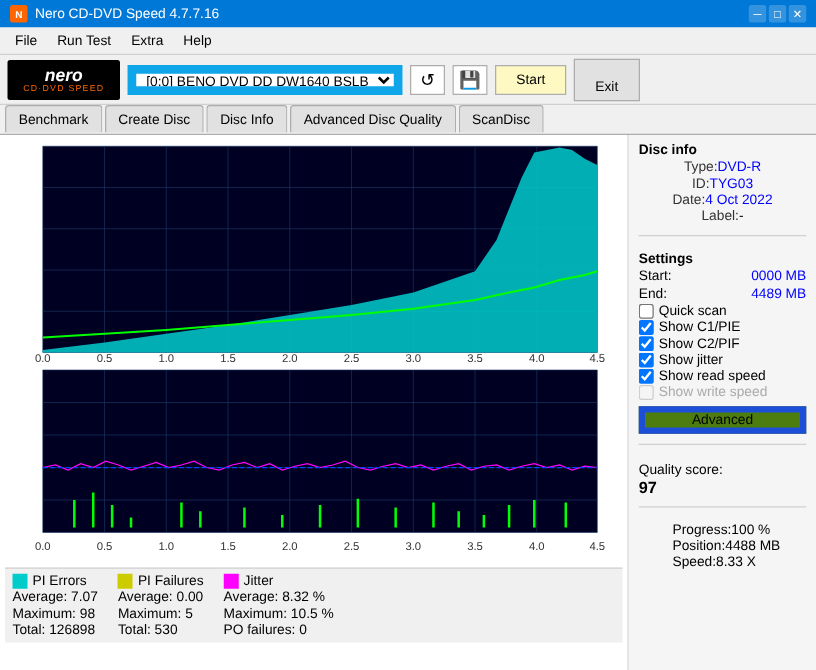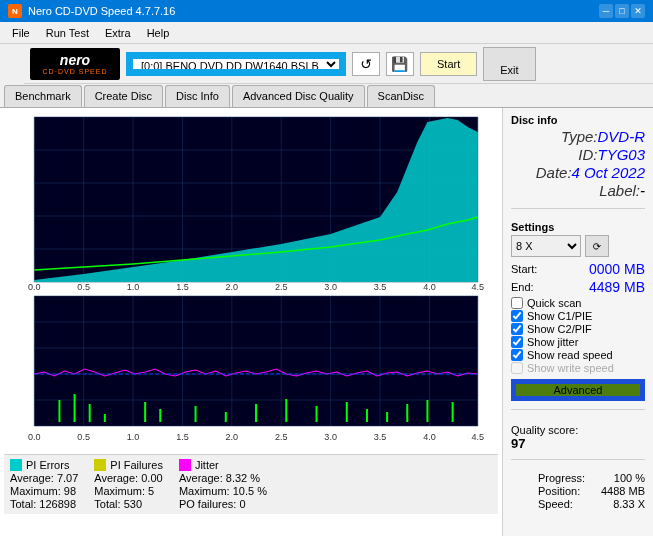--- a/index.html
+++ b/index.html
@@ -10,69 +10,69 @@
     .title-bar-left { display: flex; align-items: center; gap: 6px; }
     .title-bar-icon { width: 14px; height: 14px; background: #ff6600; border-radius: 2px; display: flex; align-items: center; justify-content: center; font-size: 8px; color: white; font-weight: bold; }
     .title-bar-controls { display: flex; gap: 2px; }
     .title-btn { width: 14px; height: 14px; background: rgba(255,255,255,0.2); border: none; color: white; font-size: 9px; cursor: pointer; display: flex; align-items: center; justify-content: center; border-radius: 2px; }
 
     
     .menu-bar { background: #f0f0f0; height: 22px; display: flex; align-items: center; padding: 0 4px; border-bottom: 1px solid #d0d0d0; }
     .menu-item { padding: 2px 8px; font-size: 11px; cursor: pointer; height: 100%; display: flex; align-items: center; }
 
     
-    .toolbar { background: #f0f0f0; height: 40px; display: flex; align-items: center; padding: 0 6px; gap: 6px; border-bottom: 1px solid #d0d0d0; margin-left: 24px; }
+    .toolbar { background: #f0f0f0; height: 40px; display: flex; align-items: center; padding: 0 6px; gap: 6px; border-bottom: 1px solid #d0d0d0; }
     .nero-logo { width: 90px; height: 32px; background: #000; display: flex; align-items: center; justify-content: center; border-radius: 2px; }
     .nero-logo-text { color: white; font-size: 14px; font-weight: bold; font-style: italic; }
     .nero-subtitle { color: #ff6600; font-size: 7px; letter-spacing: 1px; }
     .drive-selector { display: flex; align-items: center; gap: 4px; }
     .drive-combo { height: 24px; padding: 0 4px; border: 7px solid #0ea5e9; background: white; font-size: 11px; width: 220px; }
     .toolbar-icon-btn { width: 28px; height: 24px; border: 1px solid #adadad; background: white; cursor: pointer; display: flex; align-items: center; justify-content: center; font-size: 14px; }
     .btn-start { height: 24px; padding: 0 16px; background: #fef9c3; border: 1px solid #adadad; cursor: pointer; font-size: 11px; }
     .btn-exit { height: 24px; padding: 16px 16px; background: #e1e1e1; border: 1px solid #adadad; cursor: pointer; font-size: 11px; }
 
     
-    .tabs { background: #f0f0f0; height: 24px; display: flex; align-items: center; padding: 0 4px; border-bottom: 1px solid #adadad; }
+    .tabs { background: #f0f0f0; height: 24px; display: flex; align-items: flex-start; padding: 0 4px; border-bottom: 1px solid #adadad; }
     .tab { padding: 3px 10px; border: 1px solid #adadad; border-bottom: none; background: #e1e1e1; cursor: pointer; font-size: 11px; margin-right: 2px; border-radius: 3px 3px 0 0; height: 22px; display: flex; align-items: center; }
     .tab.active { background: white; border-bottom: 1px solid white; margin-bottom: -1px; z-index: 1; }
 
     
     .main-content { display: flex; background: white; height: calc(536px - 22px - 22px - 40px - 24px); }
     
     
     .chart-area { flex: 1; background: white; padding: 4px; display: flex; flex-direction: column; border-right: 1px solid #d0d0d0; }
     
     
     .sidebar { width: 150px; background: #f5f5f5; padding: 6px 8px; display: flex; flex-direction: column; gap: 4px; font-size: 11px; }
     
     .section-title { font-weight: bold; font-size: 11px; margin-bottom: 2px; }
     
-    .info-row { display: flex; justify-content: flex-end; font-size: 15px; margin-bottom: 1px; font-style: italic; }
+    .info-row { display: flex; justify-content: center; font-size: 11px; margin-bottom: 1px; }
     .info-label { color: #333; }
     .info-value { color: #0000ff; font-weight: 500; }
     .info-value.black { color: #000; }
     
     .settings-section { margin-top: 4px; }
     .speed-row { display: flex; align-items: center; gap: 4px; margin-bottom: 4px; }
     .speed-select { width: 70px; height: 22px; border: 1px solid #adadad; font-size: 11px; }
     
     .mb-input-row { display: flex; justify-content: space-between; align-items: center; margin-bottom: 2px; gap: 20px; }
     .mb-label { font-size: 11px; }
-    .mb-value { color: #0000ff; font-size: 14px; }
+    .mb-value { color: #0000ff; font-size: 11px; }
     
     .checkbox-row { display: flex; align-items: center; gap: 4px; margin-bottom: 1px; font-size: 11px; }
     .checkbox-row input[type="checkbox"] { width: 12px; height: 12px; }
     
     .advanced-btn { width: 100%; height: 22px; background: #4d7c0f; border: 5px solid #1d4ed8; cursor: pointer; font-size: 11px; margin-top: 4px; }
     
     .quality-score-row { display: flex; justify-content: space-between; margin-top: 6px; font-size: 11px; flex-direction: column; }
     .quality-score-val { font-weight: bold; font-size: 13px; color: #000; }
     
     .progress-section { margin-top: 4px; }
-    .prog-row { display: flex; justify-content: space-between; font-size: 11px; margin-bottom: 1px; padding-left: 27px; }
+    .prog-row { display: flex; font-size: 11px; margin-bottom: 1px; padding-left: 27px; }
     
     
     .stats-bar { background: #f0f0f0; border-top: 1px solid #d0d0d0; padding: 4px 6px; display: flex; gap: 16px; font-size: 11px; }
     .stat-group { display: flex; flex-direction: column; gap: 1px; }
     .stat-header { display: flex; align-items: center; gap: 4px; font-size: 11px; font-weight: 500; }
     .stat-color-box { width: 12px; height: 12px; }
     .stat-item { font-size: 11px; }
     .stat-value { font-weight: 500; }
     .chart-top { height: 180px; position: relative; margin-bottom: 2px; }
     .chart-bottom { height: 160px; position: relative; }
@@ -335,28 +335,20 @@
       <div class="info-row">
         <span class="info-label">Label:</span>
         <span class="info-value black">-</span>
       </div>
     </div>
 
     <div class="sidebar-separator"></div>
 
     <div class="settings-section">
       <div class="section-title">Settings</div>
-      <div class="speed-row">
-        <select class="speed-select">
-          <option>8 X</option>
-          <option>4 X</option>
-          <option>Max</option>
-        </select>
-        <button style="width:24px;height:22px;border:1px solid #adadad;background:#e1e1e1;cursor:pointer;font-size:10px;">⟳</button>
-      </div>
       
       <div class="mb-input-row">
         <span class="mb-label">Start:</span>
         <span class="mb-value">0000 MB</span>
       </div>
       <div class="mb-input-row">
         <span class="mb-label">End:</span>
         <span class="mb-value">4489 MB</span>
       </div>
       

